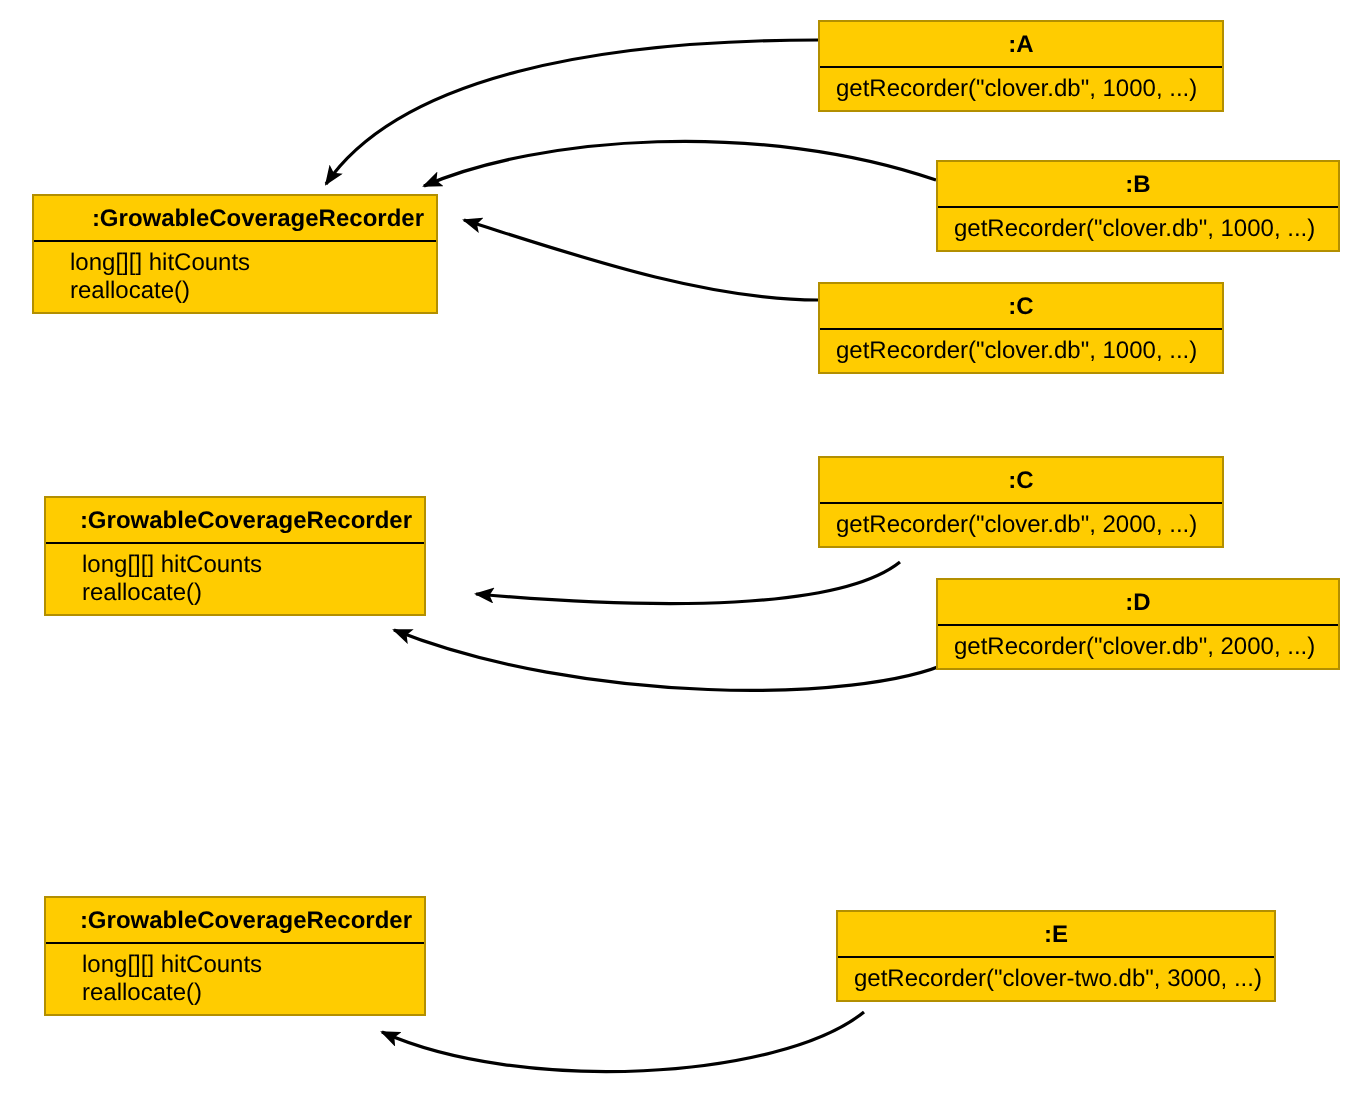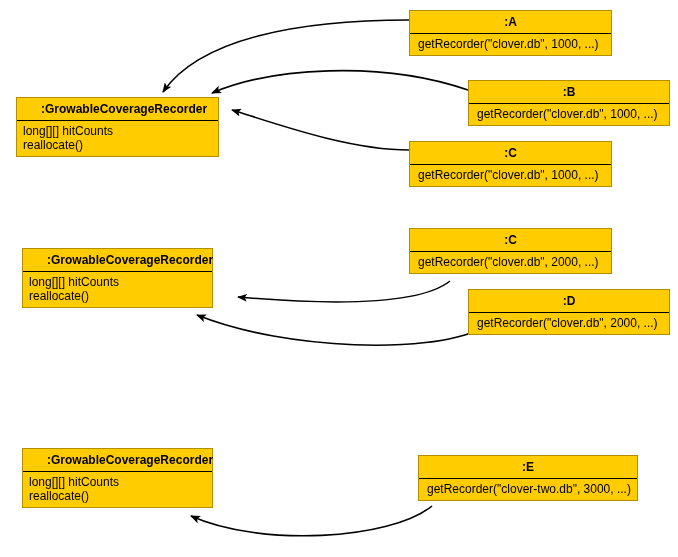--- a/index.html
+++ b/index.html
@@ -34,27 +34,27 @@
     text-align: center;
     font-weight: bold;
     font-size: 12px;
     color: #000000;
     padding: 4px 6px 4px 6px;
     line-height: 14px;
     border-bottom: 1px solid #000000;
     white-space: nowrap;
   }
   .uml-header.left-align {
-    text-align: left;
-    padding-left: 24px;
+    text-align: right;
+    padding-left: 10px;
   }
   .uml-body {
     font-size: 12px;
     color: #000000;
-    padding: 3px 6px 4px 6px;
+    padding: 3px 6px 4px 18px;
     line-height: 14px;
     white-space: nowrap;
   }
   .uml-body .member {
     display: block;
   }
   .uml-body.centered-single {
     padding: 3px 6px 4px 8px;
   }
 </style>

